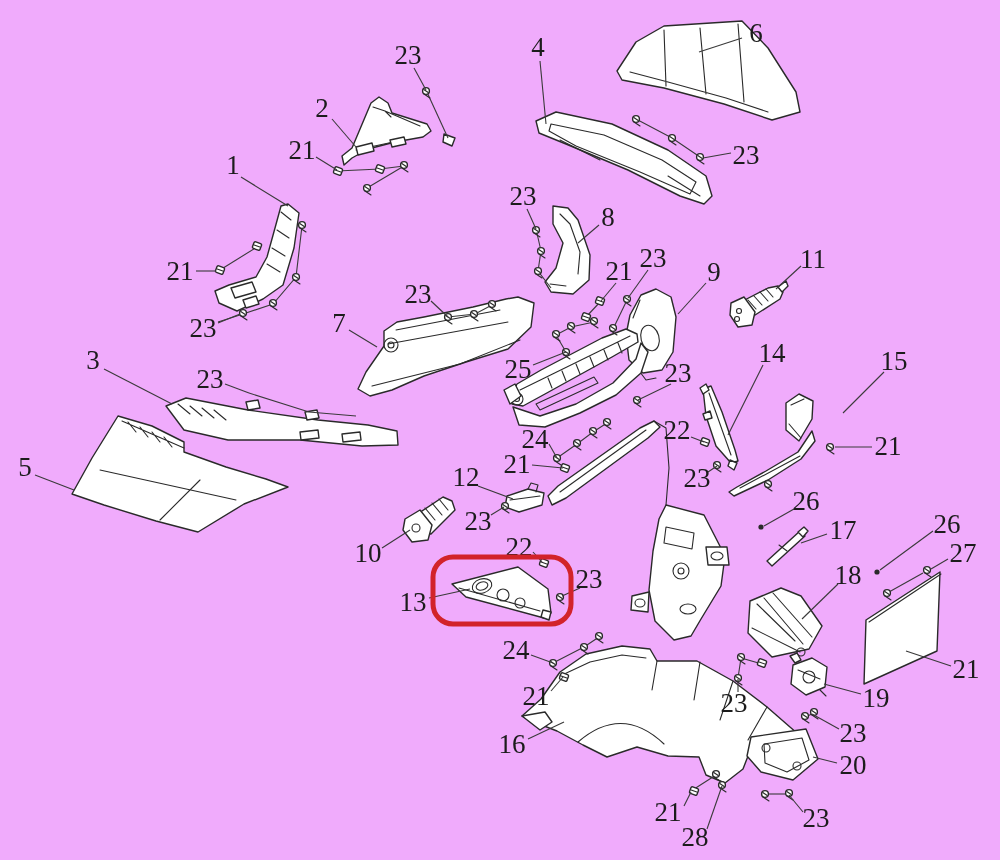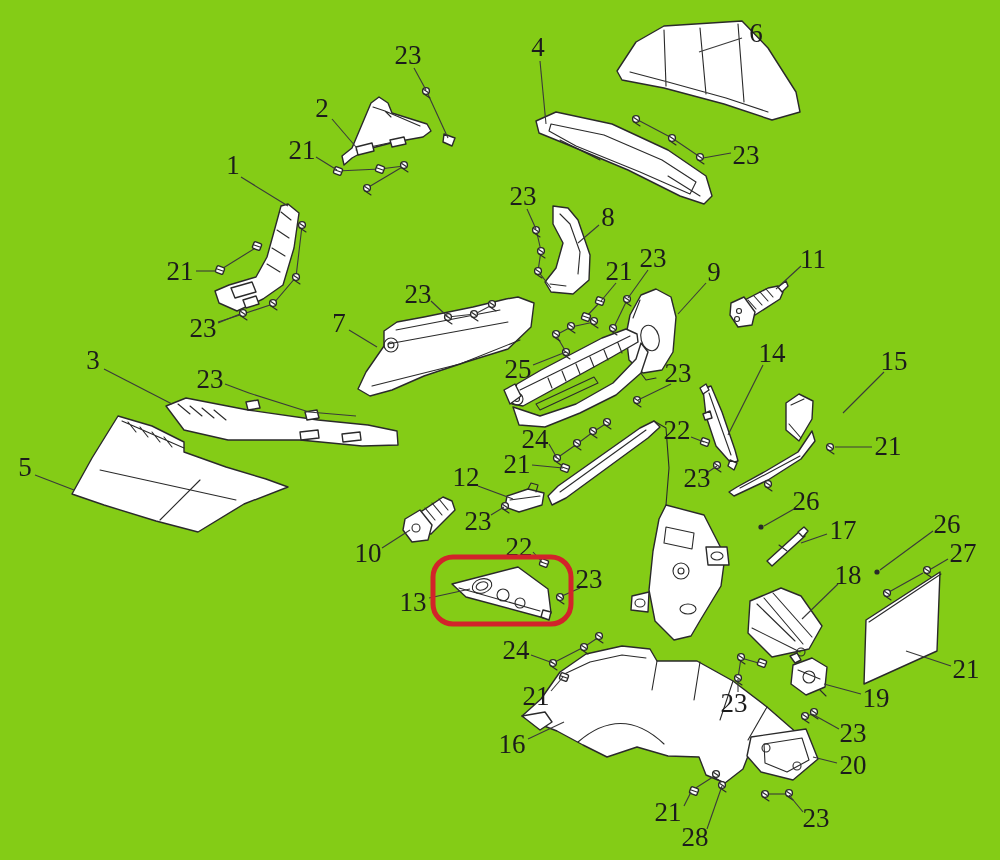--- a/index.html
+++ b/index.html
@@ -1,16 +1,16 @@
 <!DOCTYPE html>
 <html><head>
 <meta charset="utf-8">
 <style>
   html,body{margin:0;padding:0;background:#ffffff;}
-  .stage{position:relative;width:1000px;height:860px;background:#84cc16;overflow:hidden;
+  .stage{position:relative;width:1000px;height:860px;background:#f0abfc;overflow:hidden;
          font-family:"Liberation Serif", serif;}
   svg{position:absolute;left:0;top:0;}
   .part{stroke:#2a2a2a;stroke-width:1.4;fill:#ffffff;stroke-linejoin:round;stroke-linecap:round;}
   .detail{stroke:#2a2a2a;stroke-width:1.1;fill:none;stroke-linejoin:round;stroke-linecap:round;}
   .leader{stroke:#3a3a3a;stroke-width:1.1;fill:none;}
   .callout-text{font-family:"Liberation Serif", serif;font-size:27px;fill:#1c1c1c;}
 </style>
 </head>
 <body>
 

